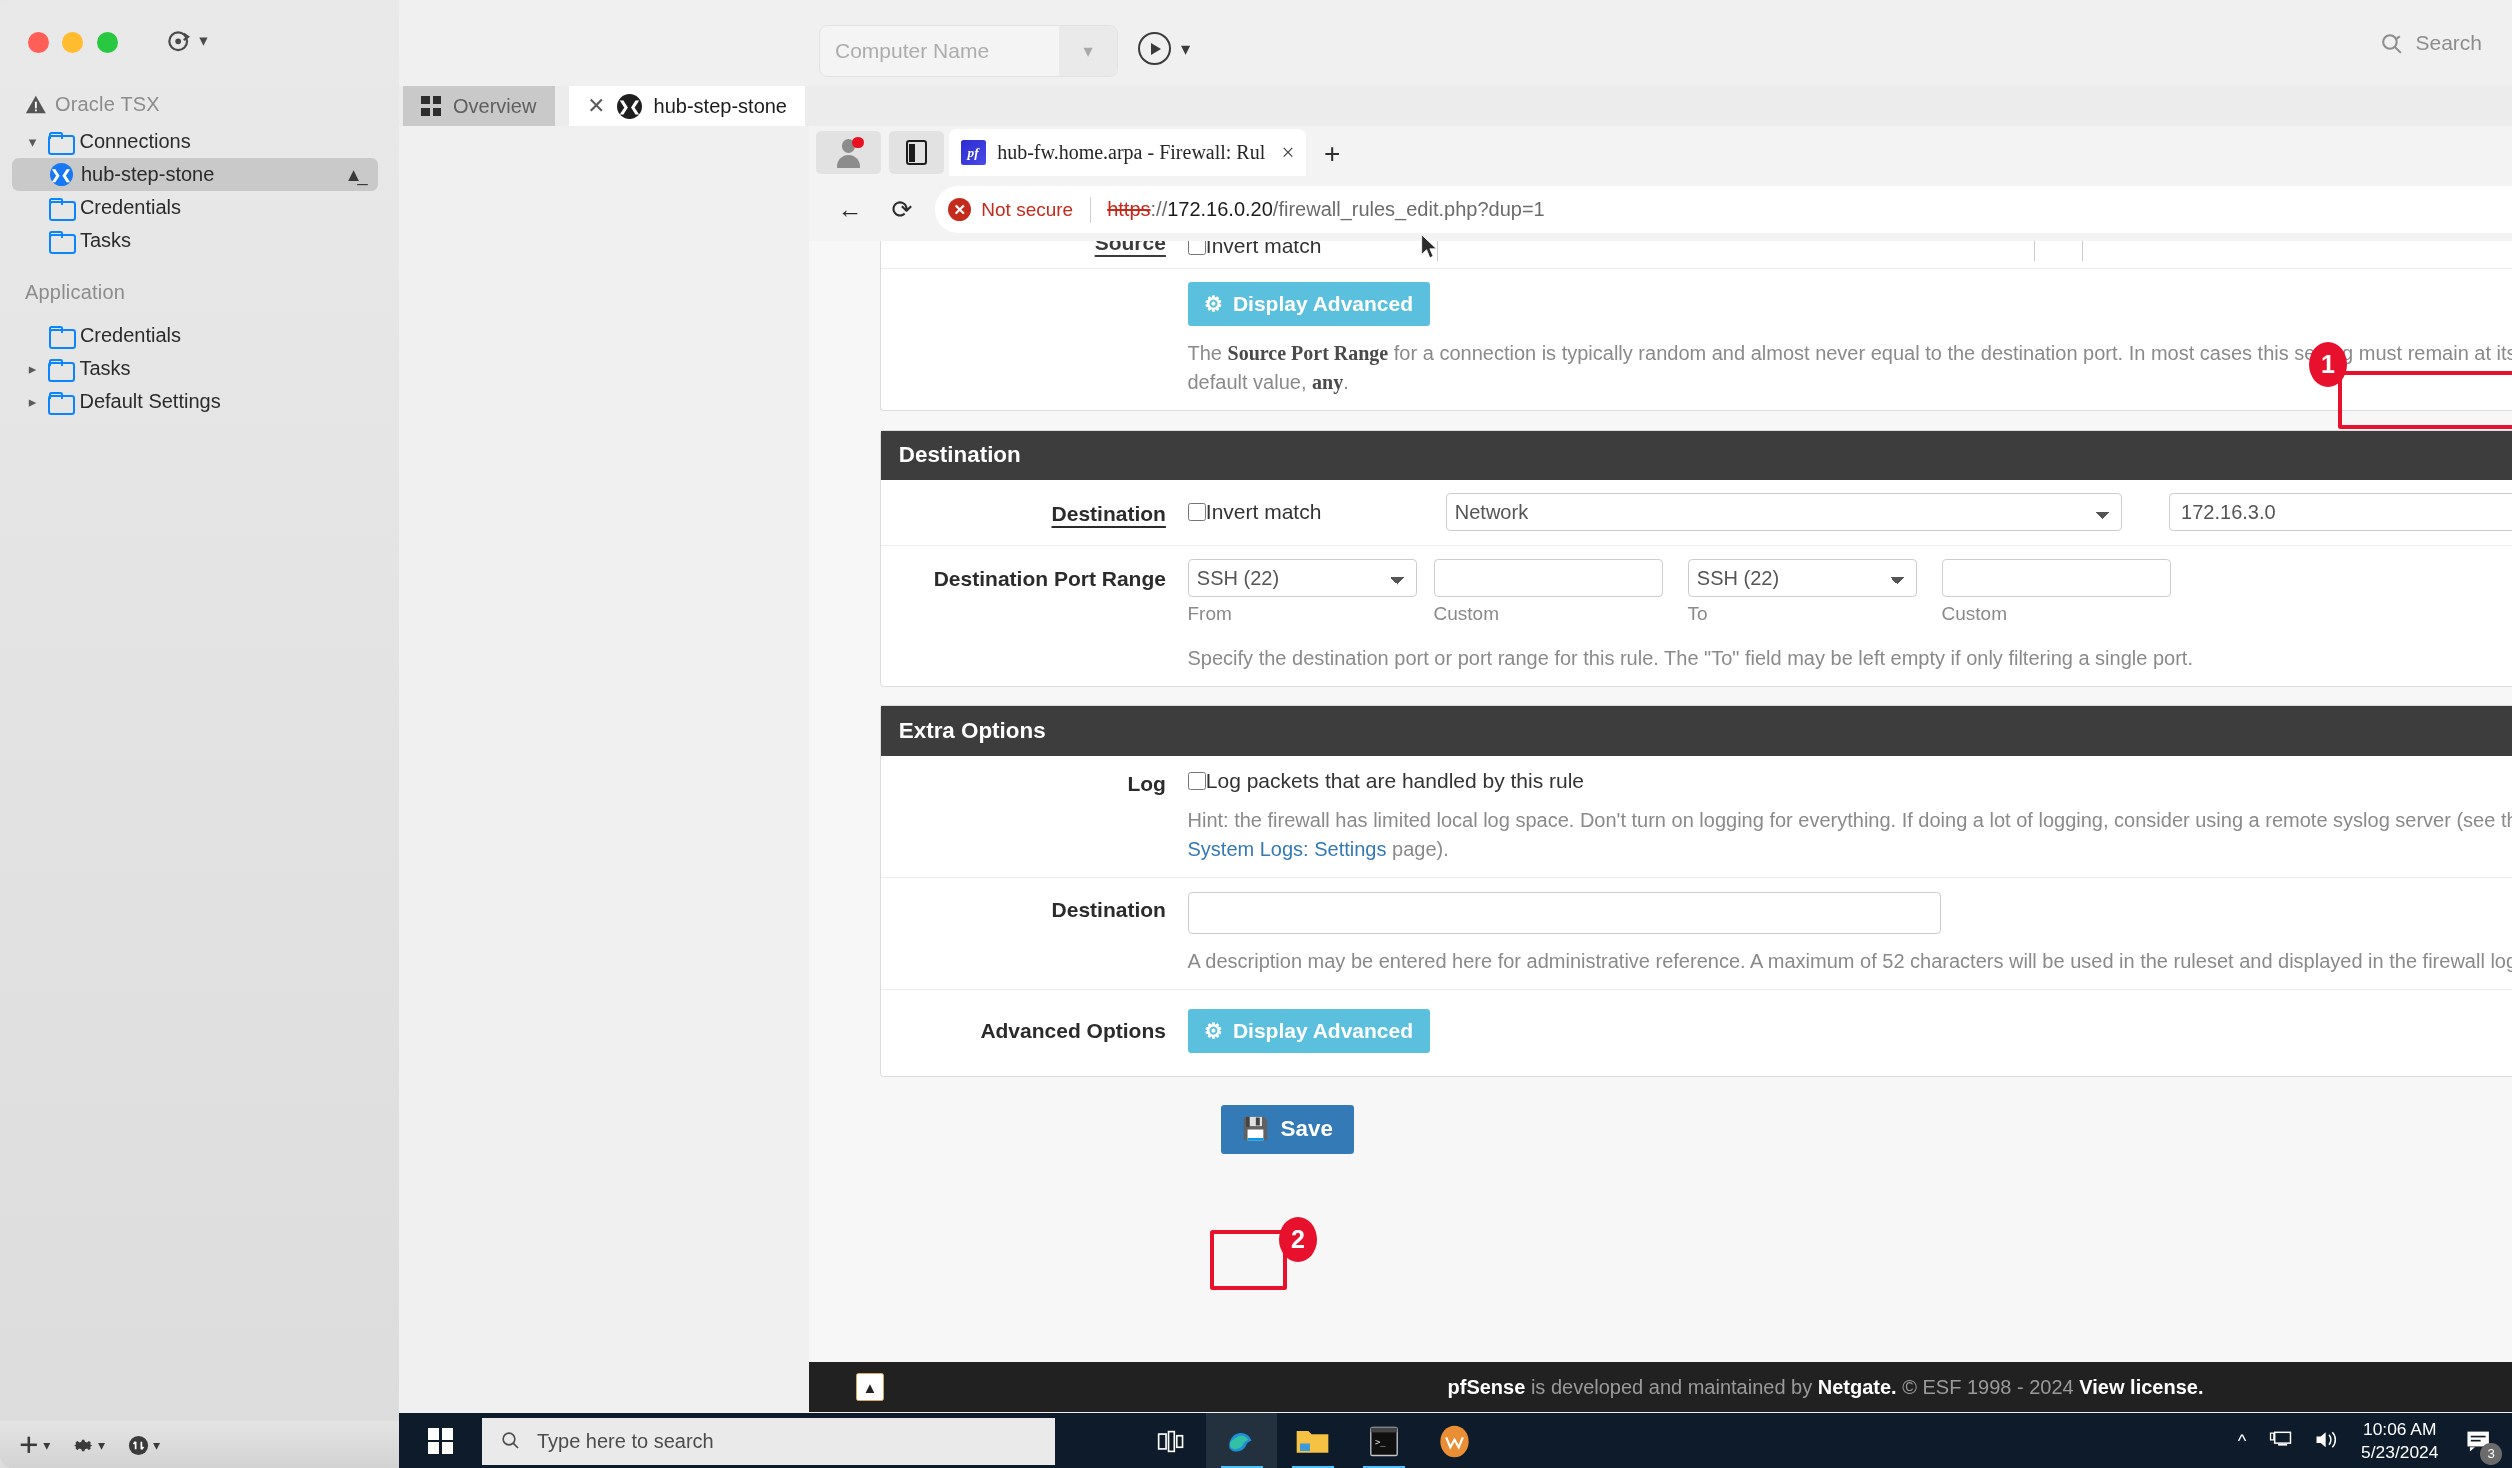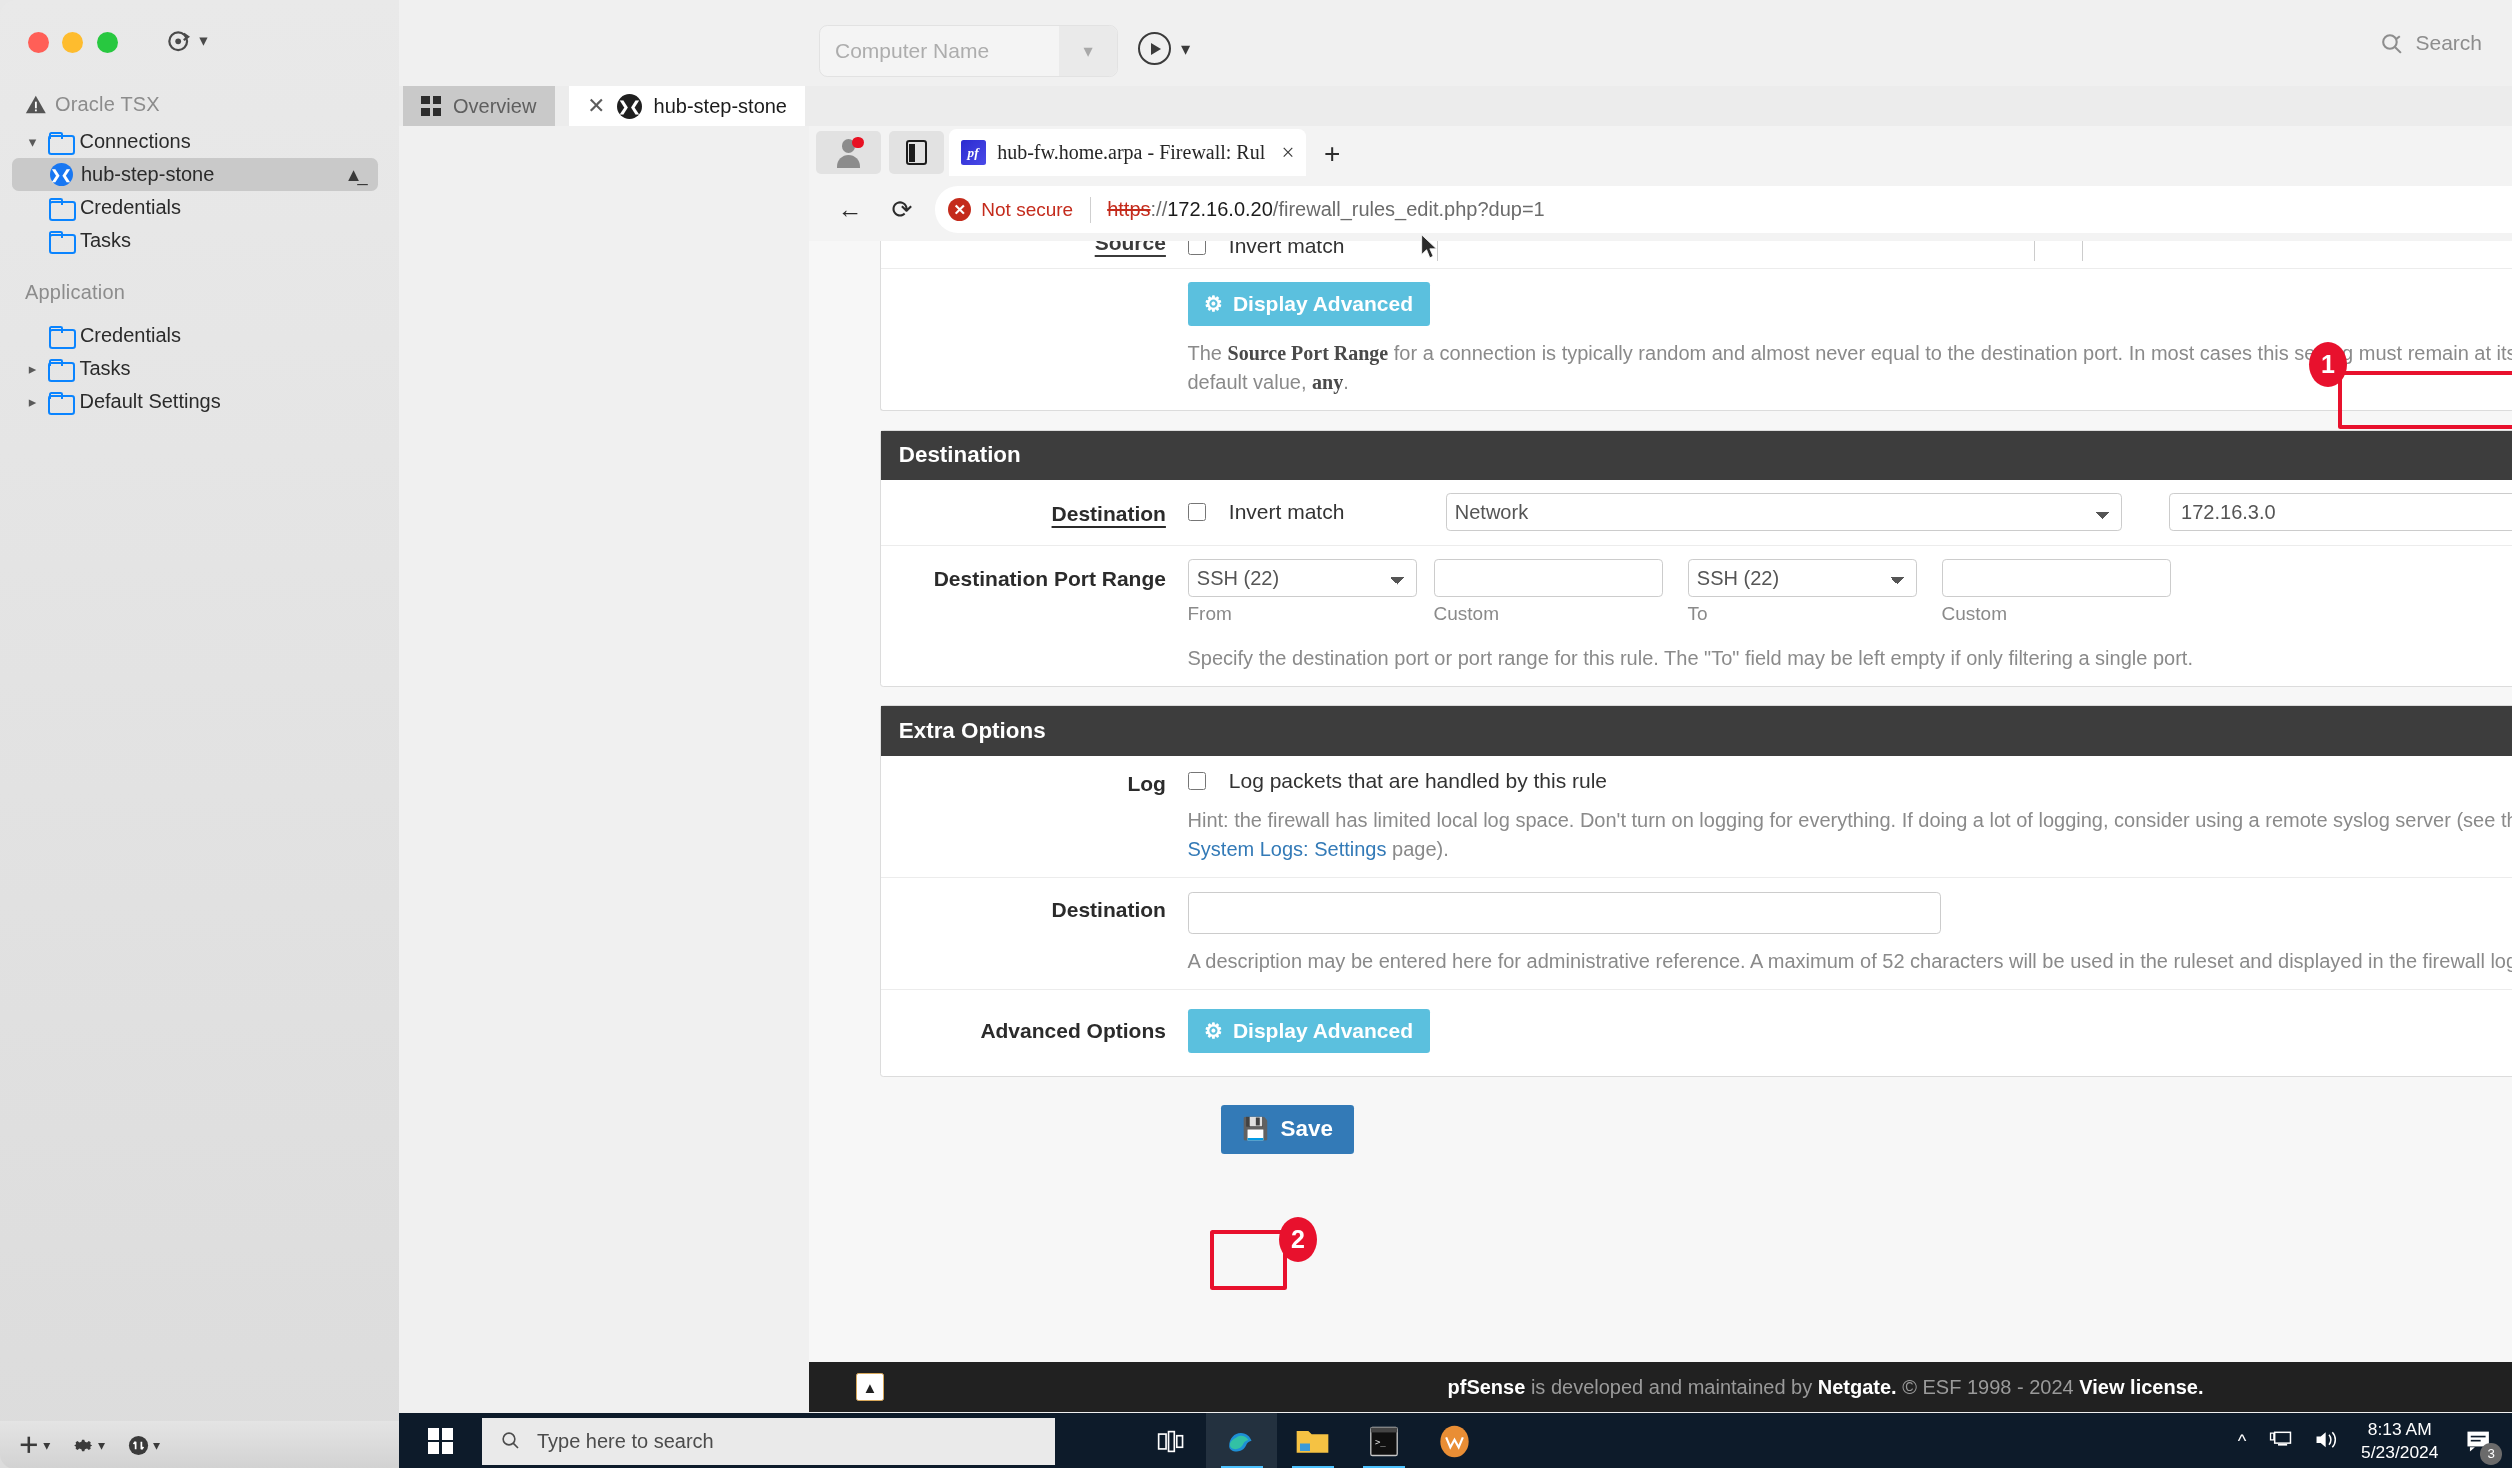--- a/index.html
+++ b/index.html
@@ -149,21 +149,21 @@
     padding: 0 11.6px; background:#fff; font-family:"Liberation Sans", sans-serif;
   }
   .fakeinput.disabled { background:#eeeeee; }
   select.fc {
     height: 38px; border:0.8px solid #ccc; border-radius: 4.2px; font-size: 20px; color:#555;
     padding: 0 8.3px; background:#fff; font-family:"Liberation Sans", sans-serif; appearance:none;
     background-image: linear-gradient(45deg, transparent 50%, #555 50%), linear-gradient(135deg, #555 50%, transparent 50%);
     background-position: calc(100% - 18.3px) 17.4px, calc(100% - 10.8px) 17.4px;
     background-size: 7.5px 7.5px, 7.5px 7.5px; background-repeat: no-repeat;
   }
-  .chk-wrap { display:flex; align-items:center; gap: 23px; font-size: 21px; color:#333; }
+  .chk-wrap { display:flex; align-items:center; gap: 0; font-size: 21px; color:#333; }
   input[type=checkbox] { width: 18.3px; height: 18.3px; }
   .below-label { font-size: 19px; color:#8a8a8a; margin-top: 6.6px; }
   .btn-info {
     background:#5bc0de; color:#fff; border:none; border-radius:3.3px; font-size: 21px; font-weight:700;
     padding: 10px 16.6px; display:inline-flex; align-items:center; gap:10px; font-family:"Liberation Sans", sans-serif;
   }
   .btn-primary {
     background:#337ab7; color:#fff; border:none; border-radius:3.3px; font-size: 22.4px; font-weight:700;
     padding: 11.6px 21.6px; display:inline-flex; align-items:center; gap:11.6px; font-family:"Liberation Sans", sans-serif;
   }
@@ -579,21 +579,21 @@
               <rect x="12" y="18" width="11" height="2" fill="#fff"></rect>
             </svg>
         </span>
         <span>
           <svg width="25" height="21.6" viewBox="0 0 30 26">
               <path d="M3 9h5l6-5v18l-6-5H3z" fill="#fff"></path>
               <path d="M18 7a9 9 0 0 1 0 12M22 4a13 13 0 0 1 0 18" fill="none" stroke="#fff" stroke-width="1.8"></path>
             </svg>
         </span>
         <span id="clock">
-          <div>8:13 AM</div>
+          <div>10:06 AM</div>
           <div>5/23/2024</div>
         </span>
         <span id="notif">
           <svg width="28" height="25" viewBox="0 0 34 30">
               <rect x="3" y="3" width="26" height="18" fill="#fff"></rect>
               <path d="M6 22l0 5 6-5z" fill="#fff"></path>
               <rect x="7" y="8" width="18" height="2" fill="#0d1b2a"></rect>
               <rect x="7" y="13" width="12" height="2" fill="#0d1b2a"></rect>
             </svg>
           <span class="badge">3</span>

